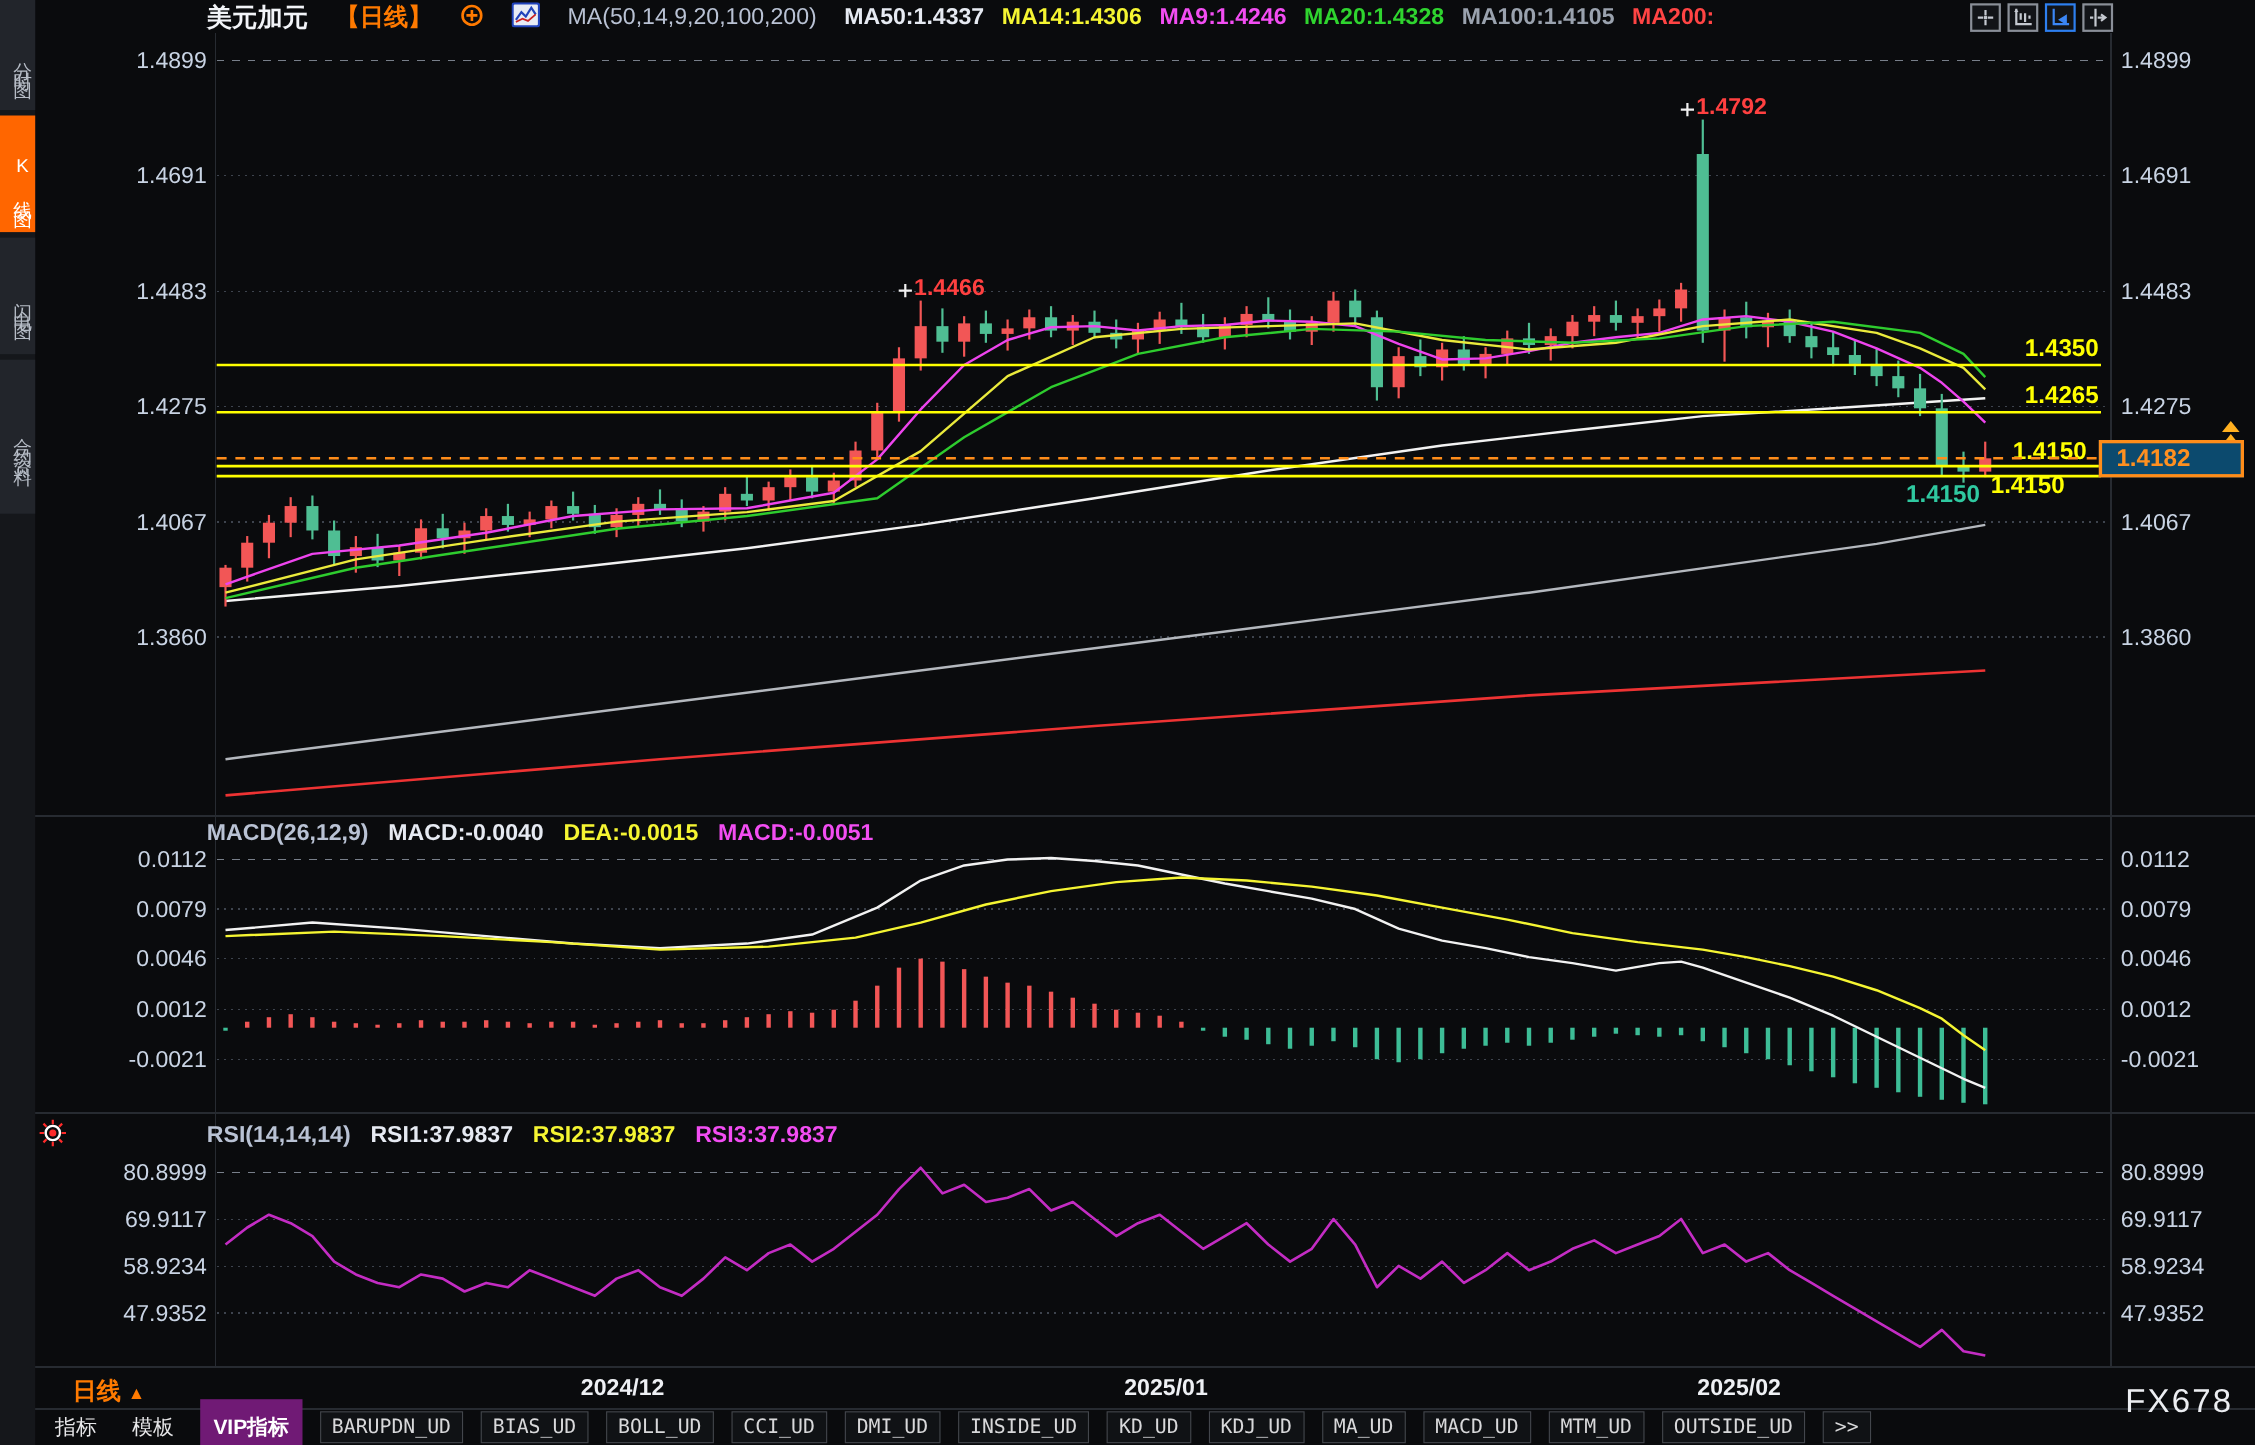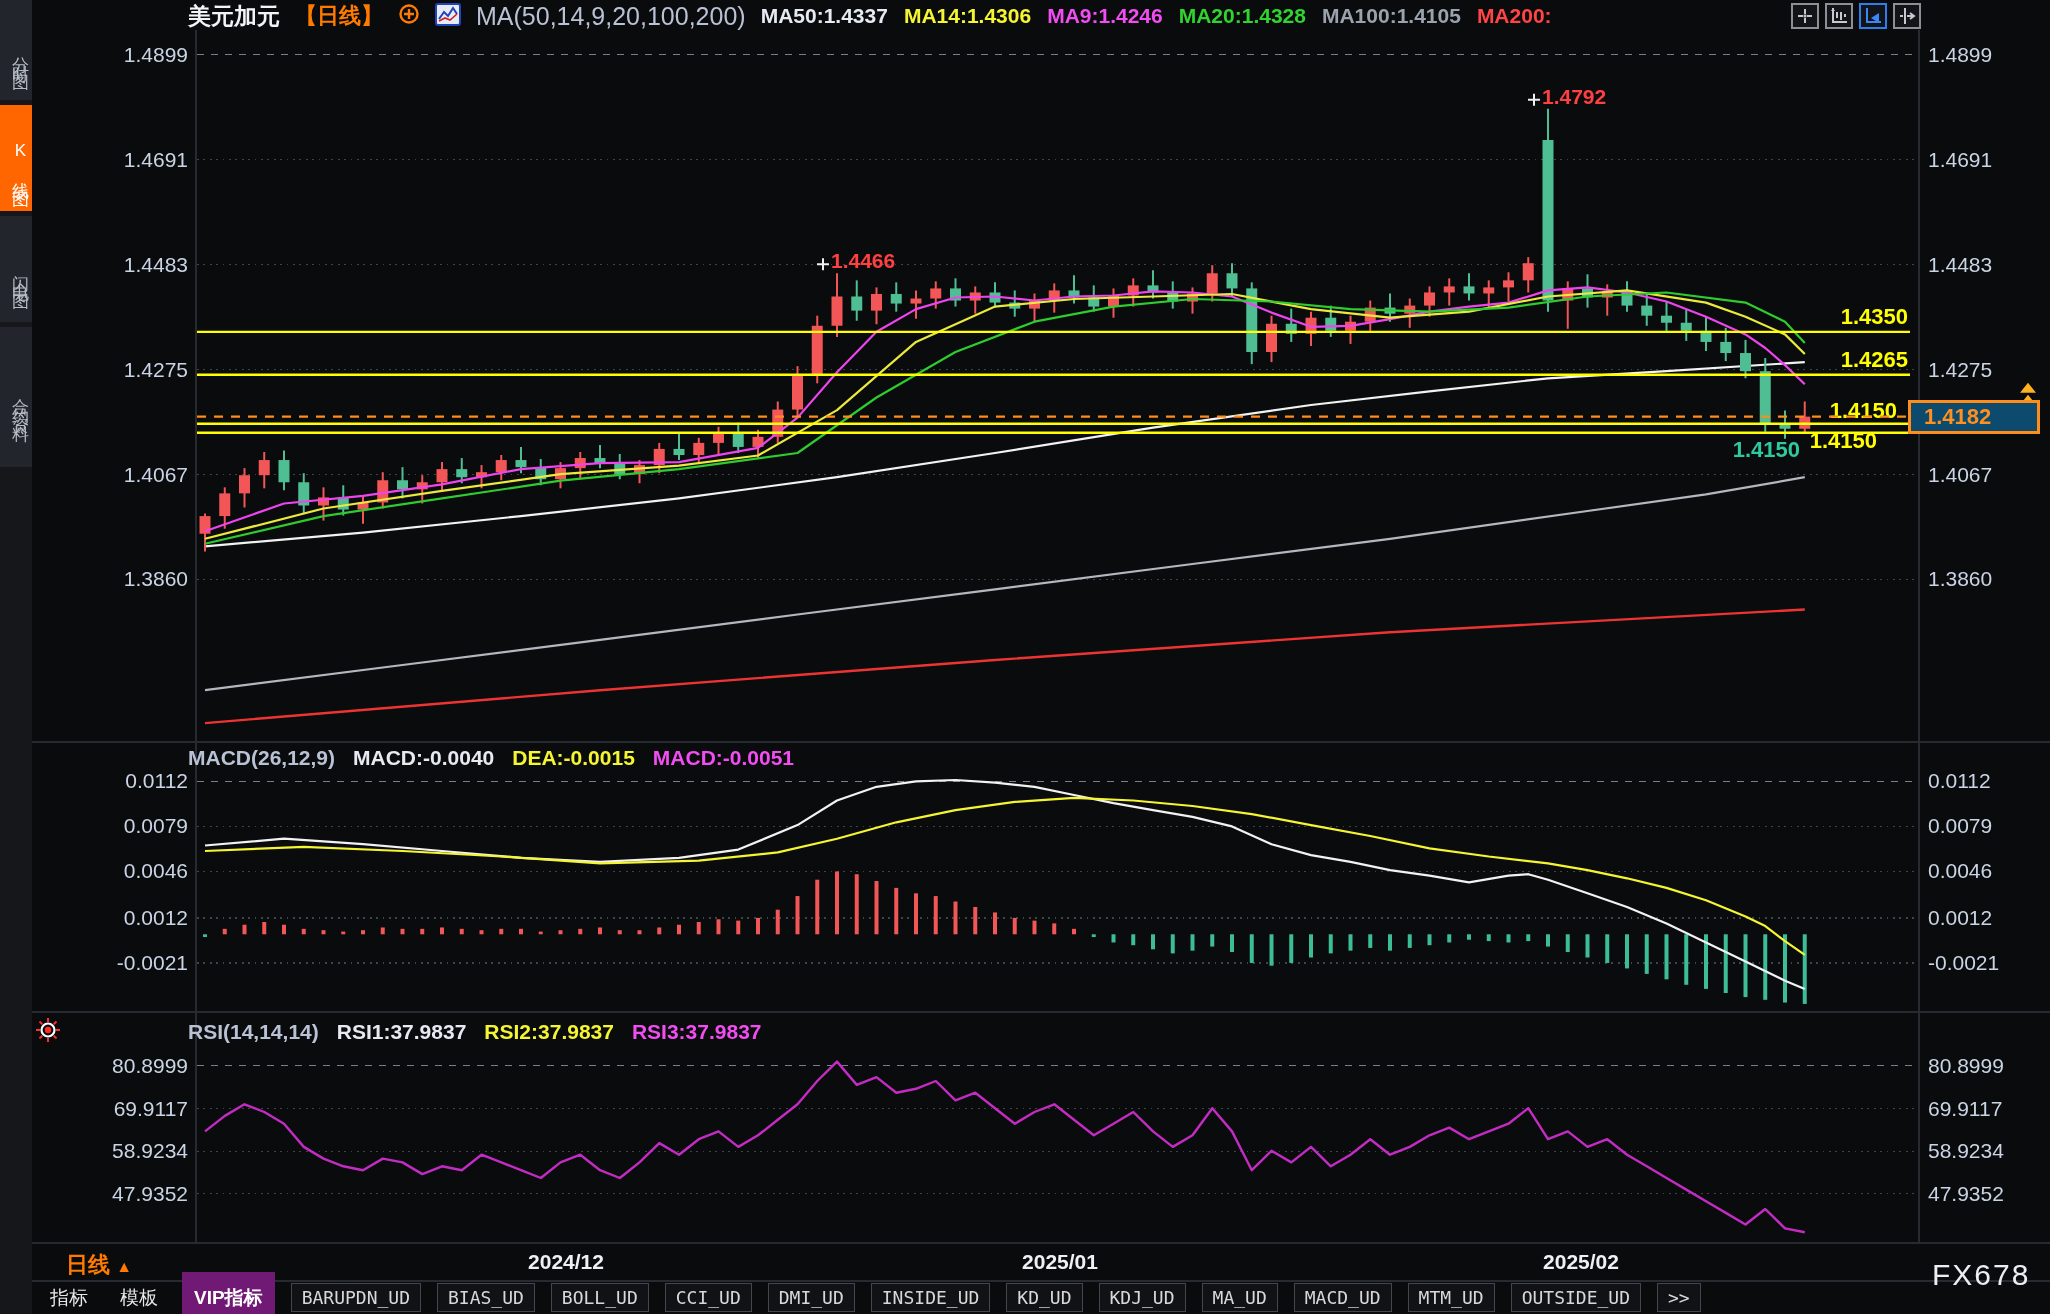--- a/index.html
+++ b/index.html
@@ -8,24 +8,24 @@
   
   #sidebar{position:absolute;left:0;top:0;width:32px;height:1314px;background:#15171b;z-index:5;}
   .side-item{width:32px;display:flex;align-items:flex-start;justify-content:center;
     writing-mode:vertical-rl;text-orientation:upright;letter-spacing:9px;
     font-size:17px;color:#b6bcc6;background:#22252b;padding-top:12px;box-sizing:border-box;
     margin-bottom:5px;cursor:pointer;}
   .side-item.active{background:#ff6600;color:#ffffff;}
   
   #chart{position:absolute;left:0;top:0;z-index:1;}
   
-  #hdr{position:absolute;left:188px;top:1px;height:30px;display:flex;align-items:center;gap:15px;z-index:4;white-space:nowrap;}
+  #hdr{position:absolute;left:188px;top:1px;height:30px;display:flex;align-items:center;gap:25px;z-index:4;white-space:nowrap;}
   #hdr .sym{font-size:23px;font-weight:bold;color:#f2f4f8;}
   #hdr .per{font-size:22px;font-weight:bold;color:#ff7a00;}
-  #hdr .masett{font-size:25px;color:#b9c2d4;}
+  #hdr .masett{font-size:21px;color:#b9c2d4;}
   .maval{font-size:21px;font-weight:bold;}
   #toolbar{position:absolute;left:1791px;top:3px;display:flex;gap:6px;z-index:4;}
   .tbtn{width:28px;height:26px;background:#121418;border:2px solid #8a8f98;display:flex;
         align-items:center;justify-content:center;box-sizing:border-box;cursor:pointer;}
   .tbtn.active{border-color:#2d7ff0;}
   
   .phdr{position:absolute;left:188px;display:flex;gap:18px;z-index:4;white-space:nowrap;}
   .phdr span{font-size:21px;font-weight:bold;}
   
   #pricebox{position:absolute;left:1908px;width:132px;height:34px;border:3px solid #ff8d1a;

